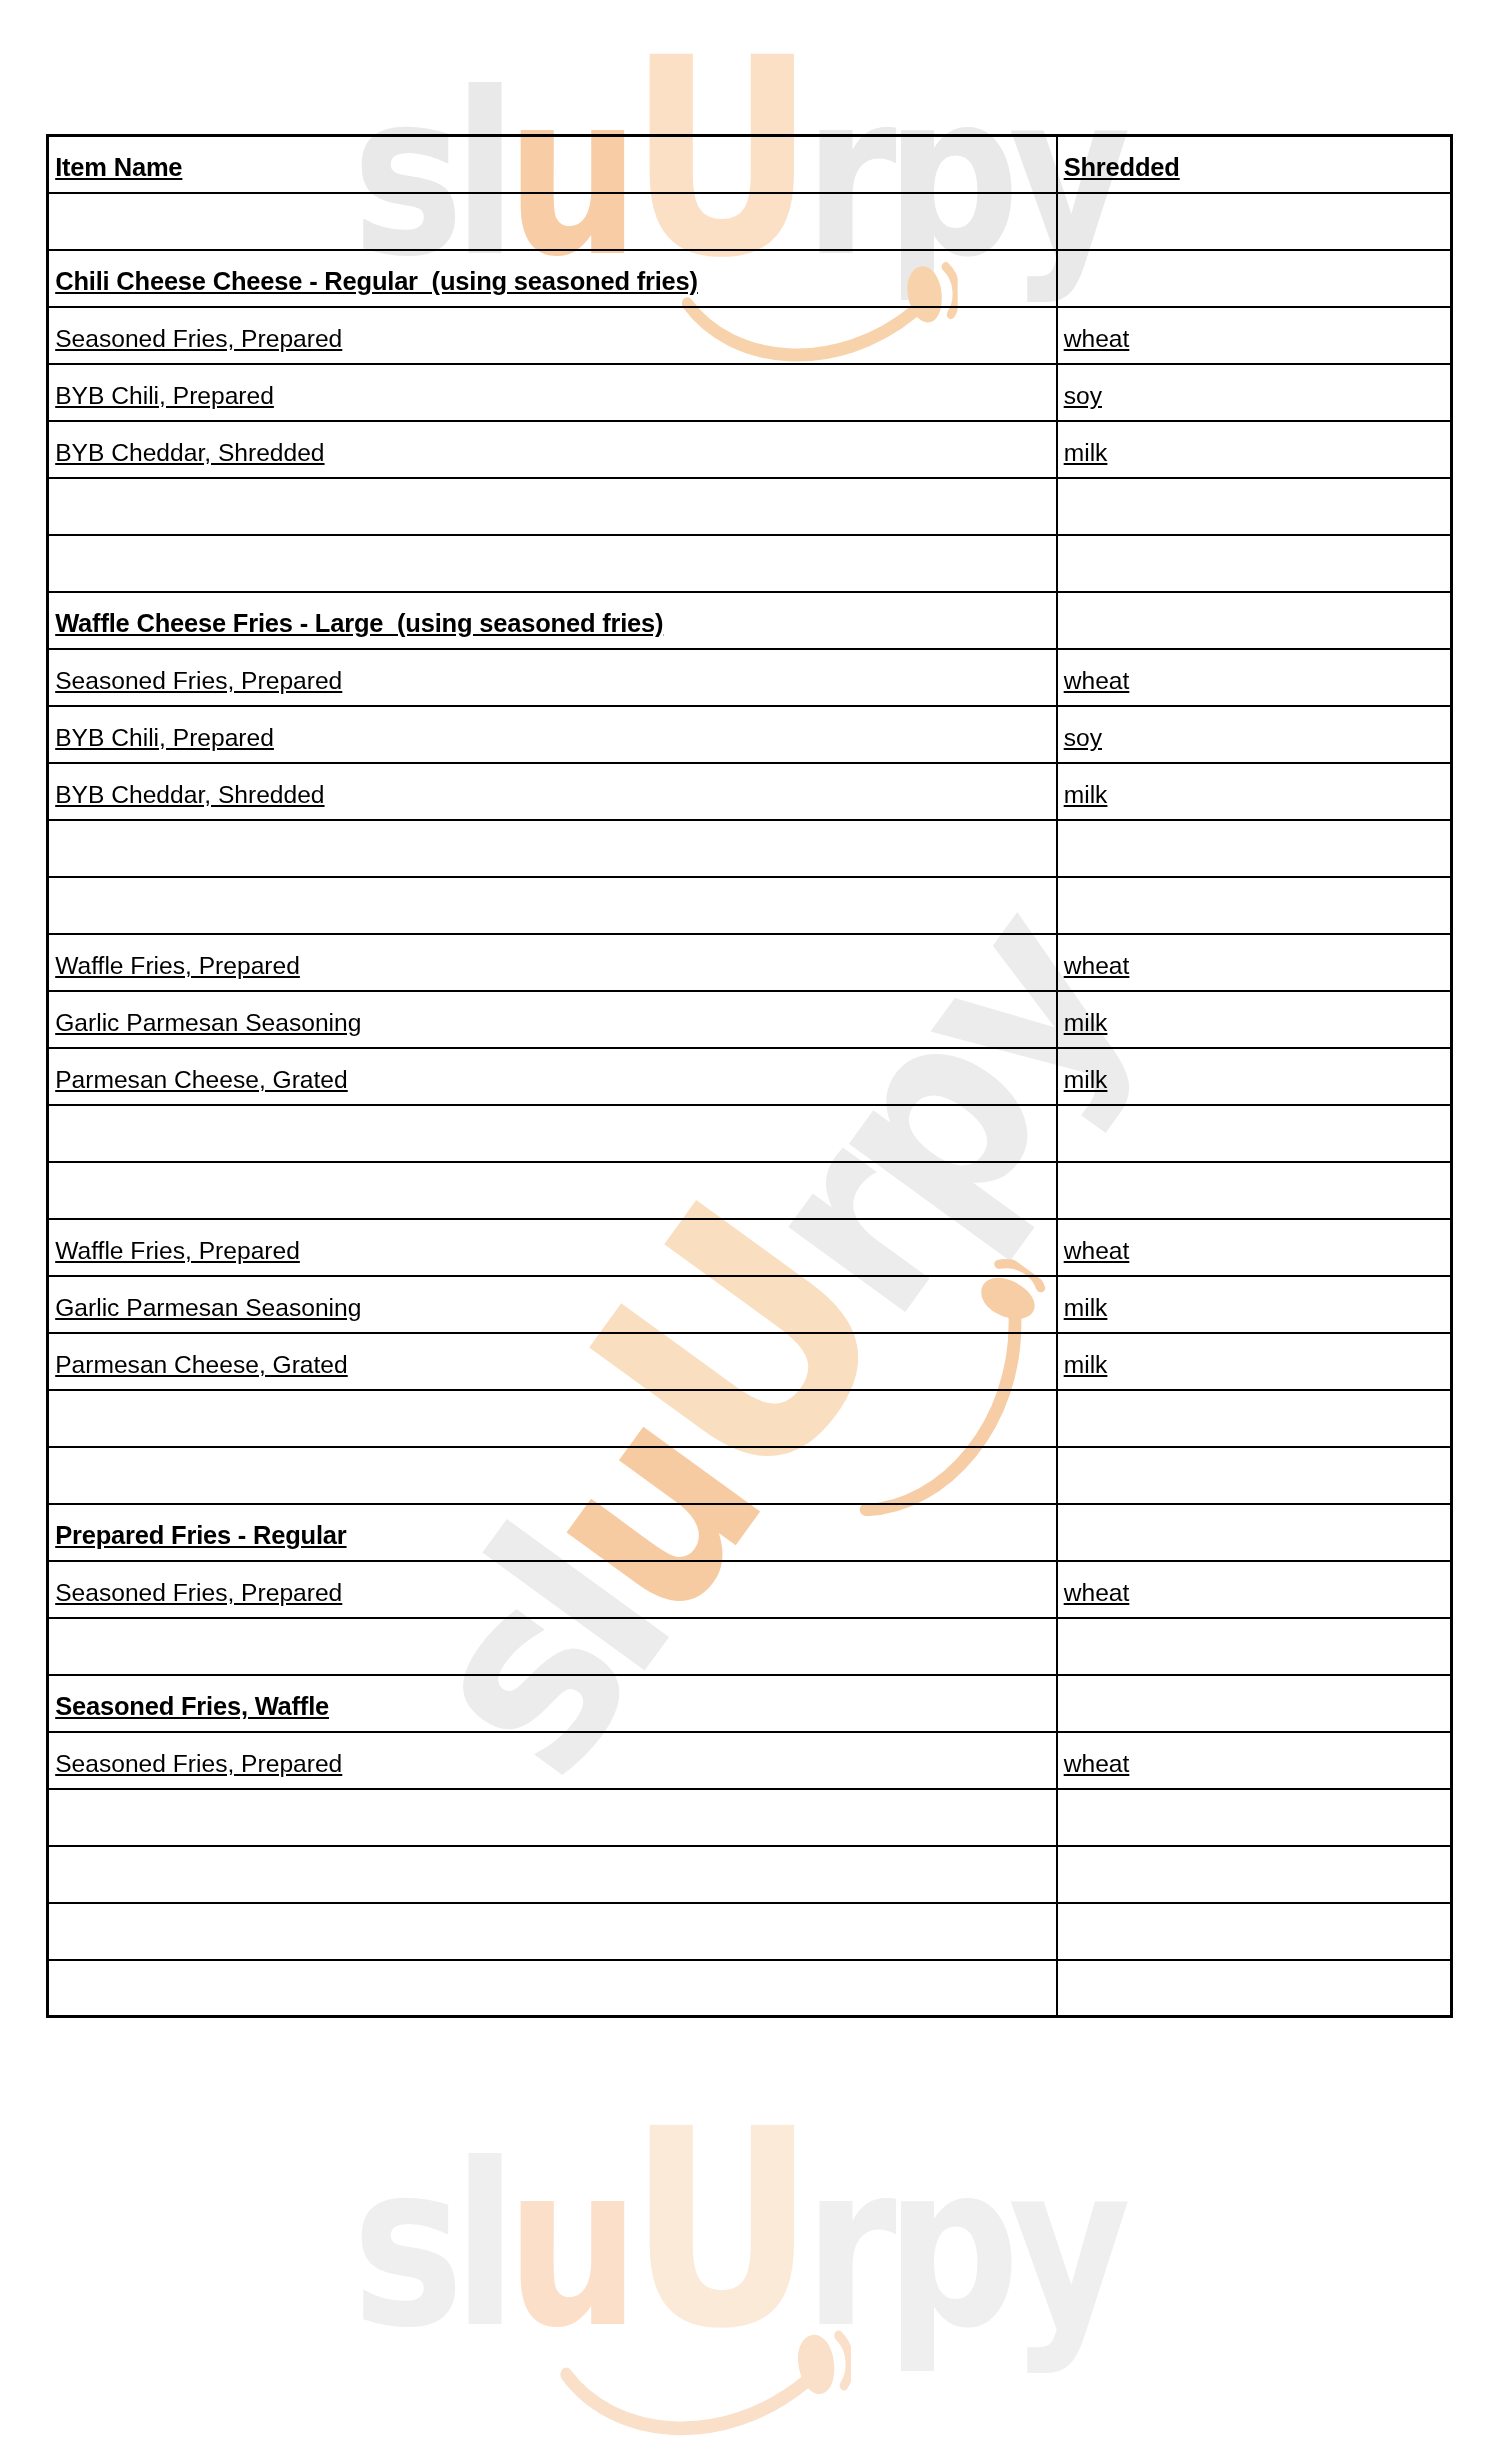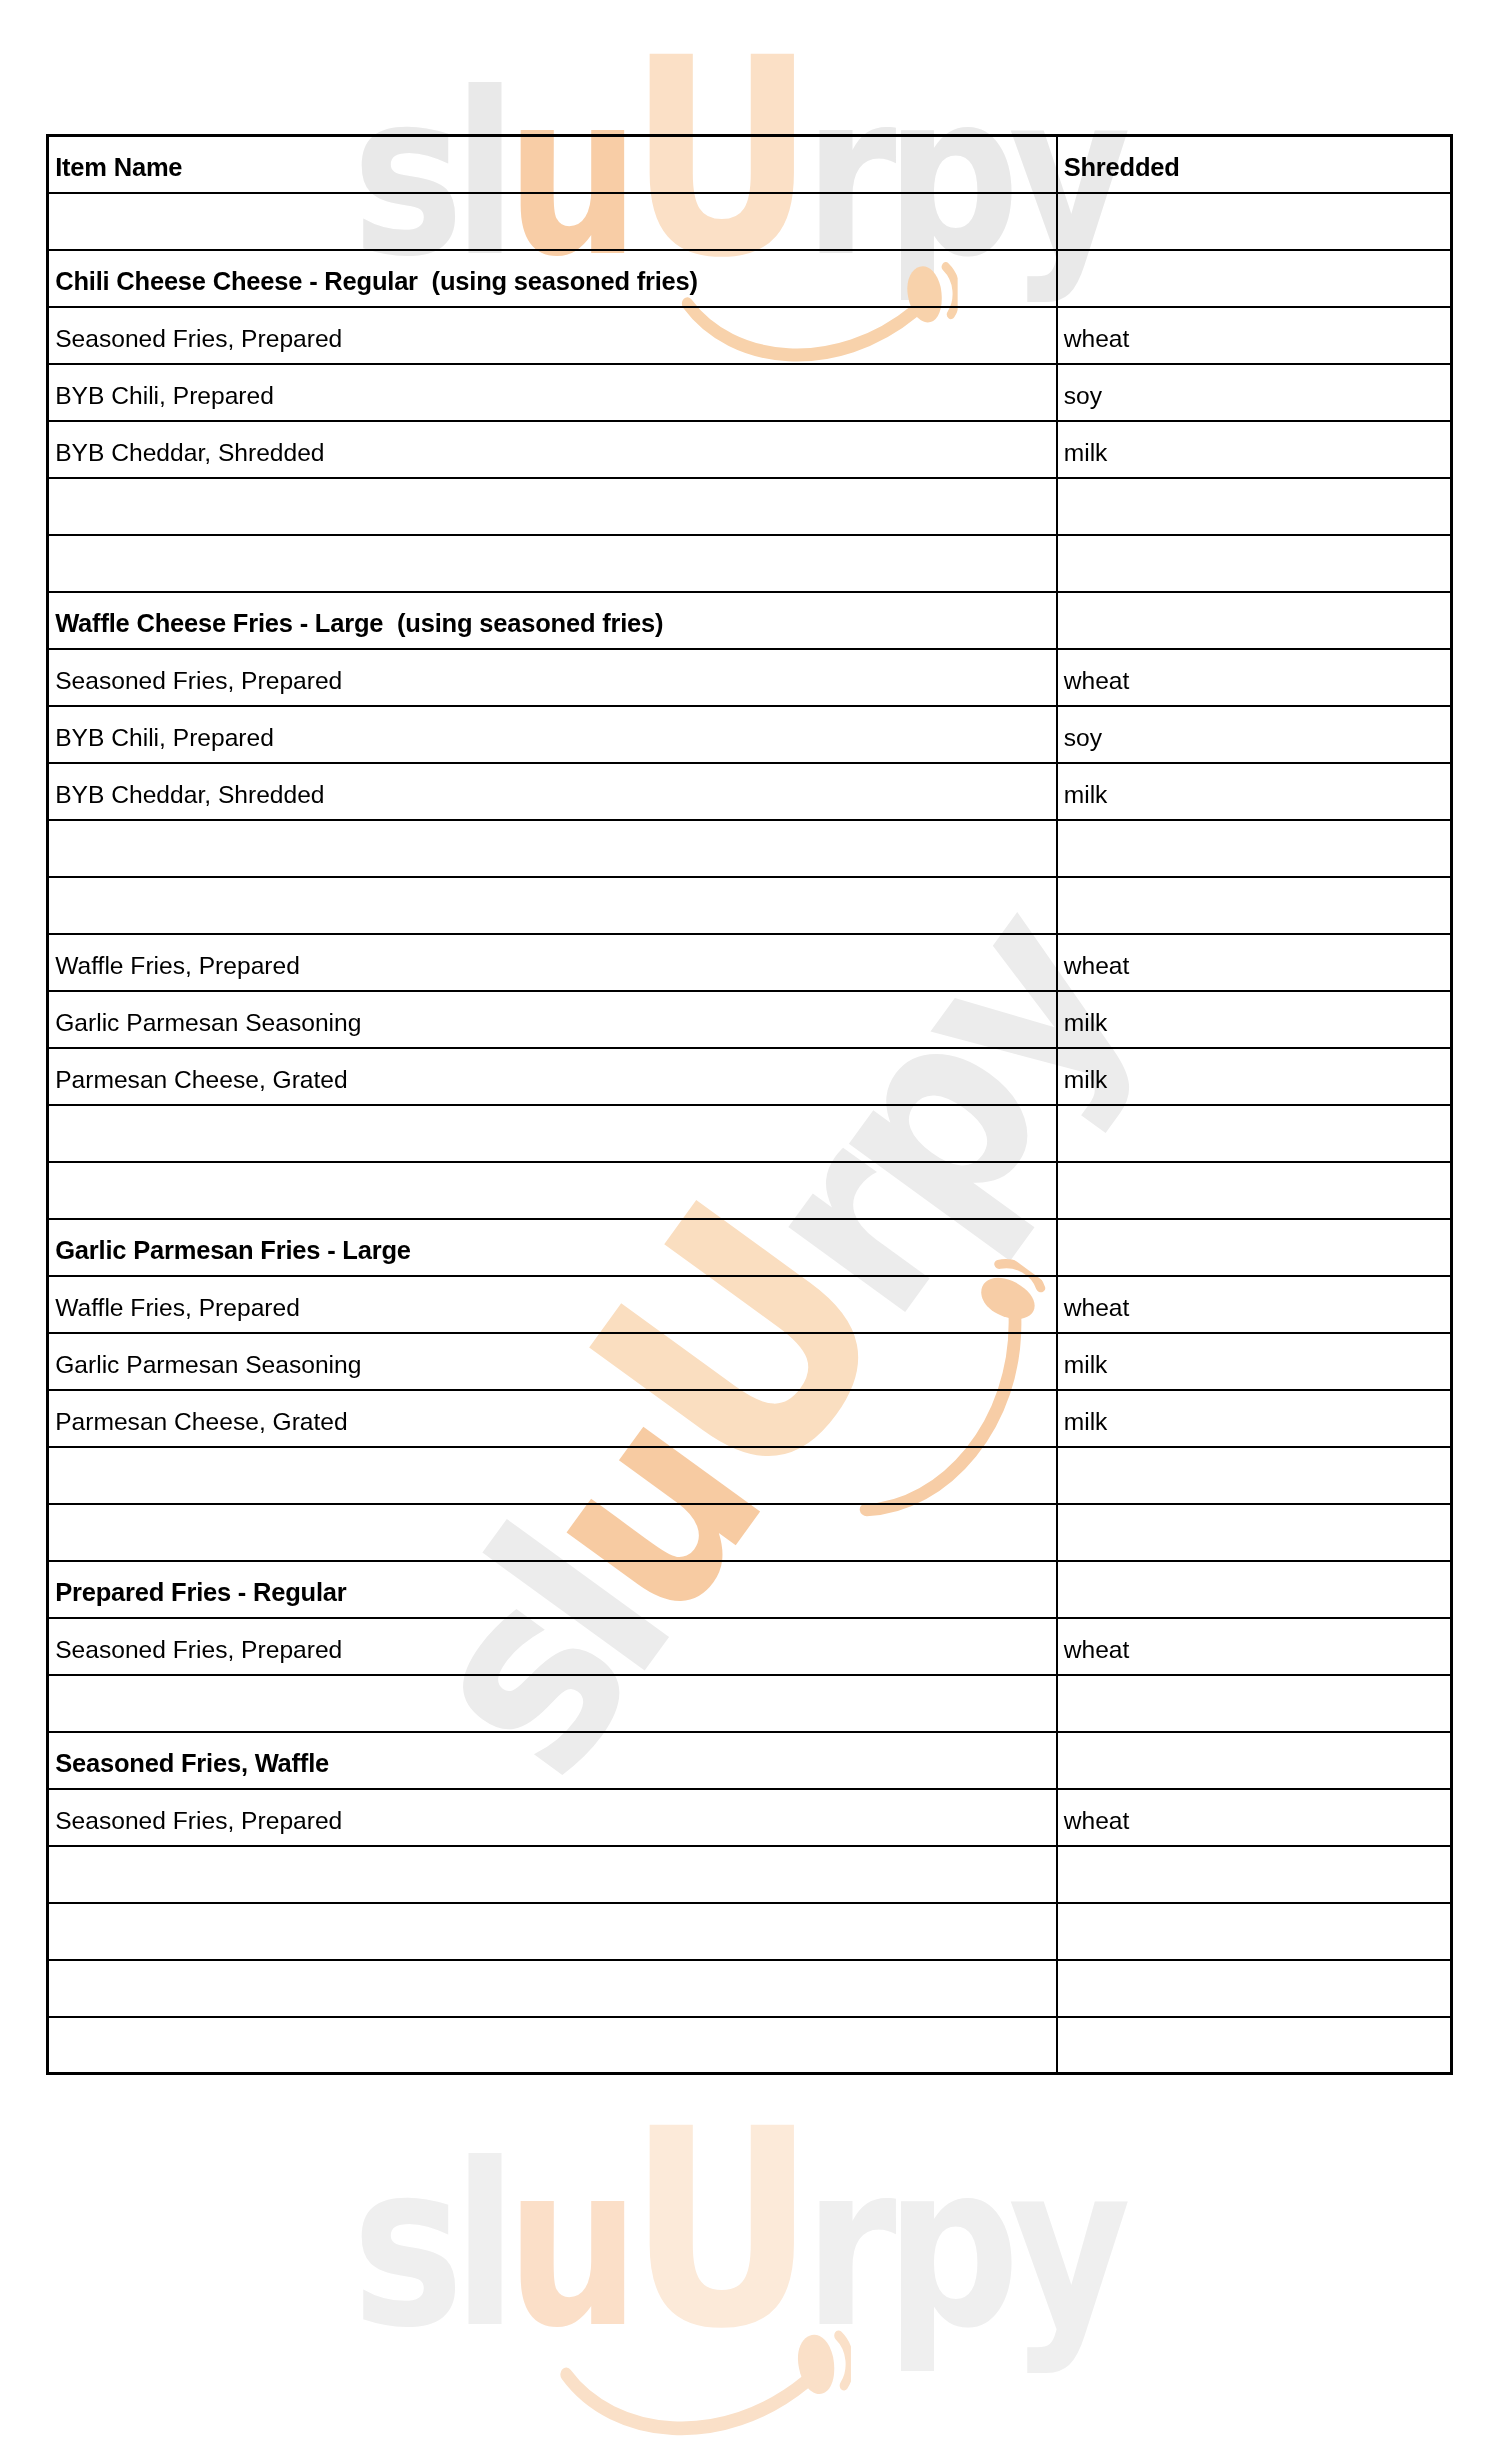--- a/index.html
+++ b/index.html
@@ -51,21 +51,21 @@
   table.allergen{
     position:absolute;
     left:46px;top:134px;
     width:1404px;
     border-collapse:collapse;
     table-layout:fixed;
     z-index:1;
     background:transparent;
   }
   table.allergen{border:3.5px solid #000;}
-  table.allergen tr{height:57px;}
+  table.allergen tr{height:57px;text-decoration:underline;}
   table.allergen td{
     border-top:2.6px solid #000;
     vertical-align:bottom;
     padding:0 5.3px 10.6px 6.2px;
     font-size:24.6px;
     color:#000;
     line-height:1.05;
     white-space:pre-wrap;
     overflow:hidden;
   }
@@ -180,24 +180,20 @@
           <td>milk</td>
         </tr>
       <tr>
           <td></td>
           <td></td>
         </tr>
       <tr>
           <td></td>
           <td></td>
         </tr>
-      <tr class="b">
-          <td>Garlic Parmesan Fries - Large</td>
-          <td></td>
-        </tr>
       <tr>
           <td>Waffle Fries, Prepared</td>
           <td>wheat</td>
         </tr>
       <tr>
           <td>Garlic Parmesan Seasoning</td>
           <td>milk</td>
         </tr>
       <tr>
           <td>Parmesan Cheese, Grated</td>

